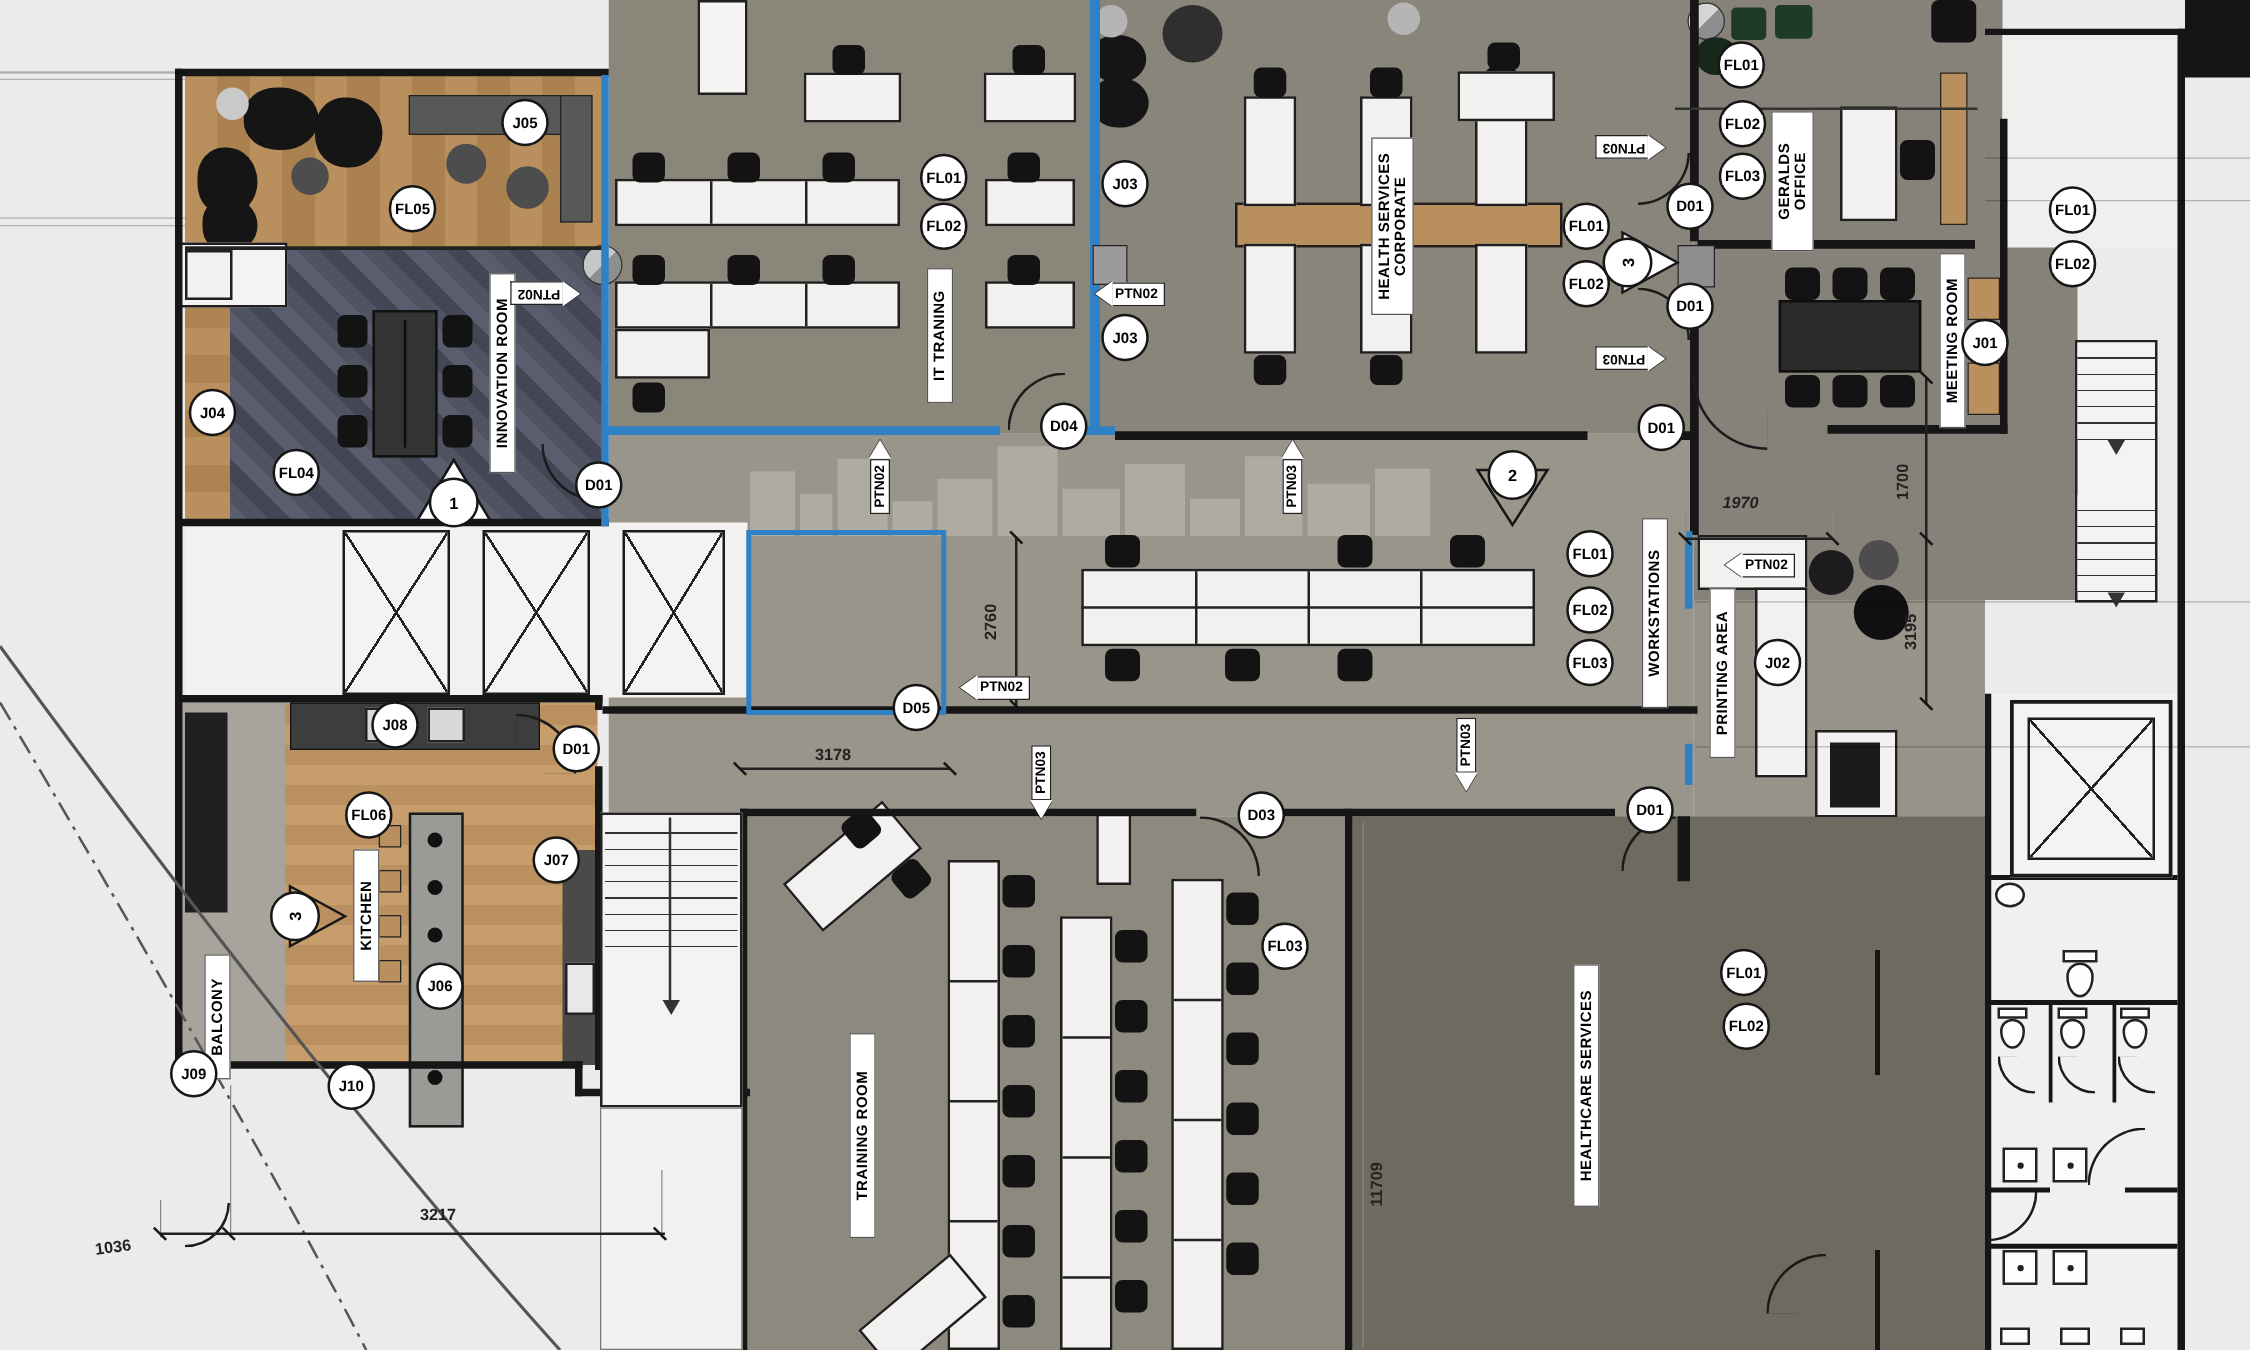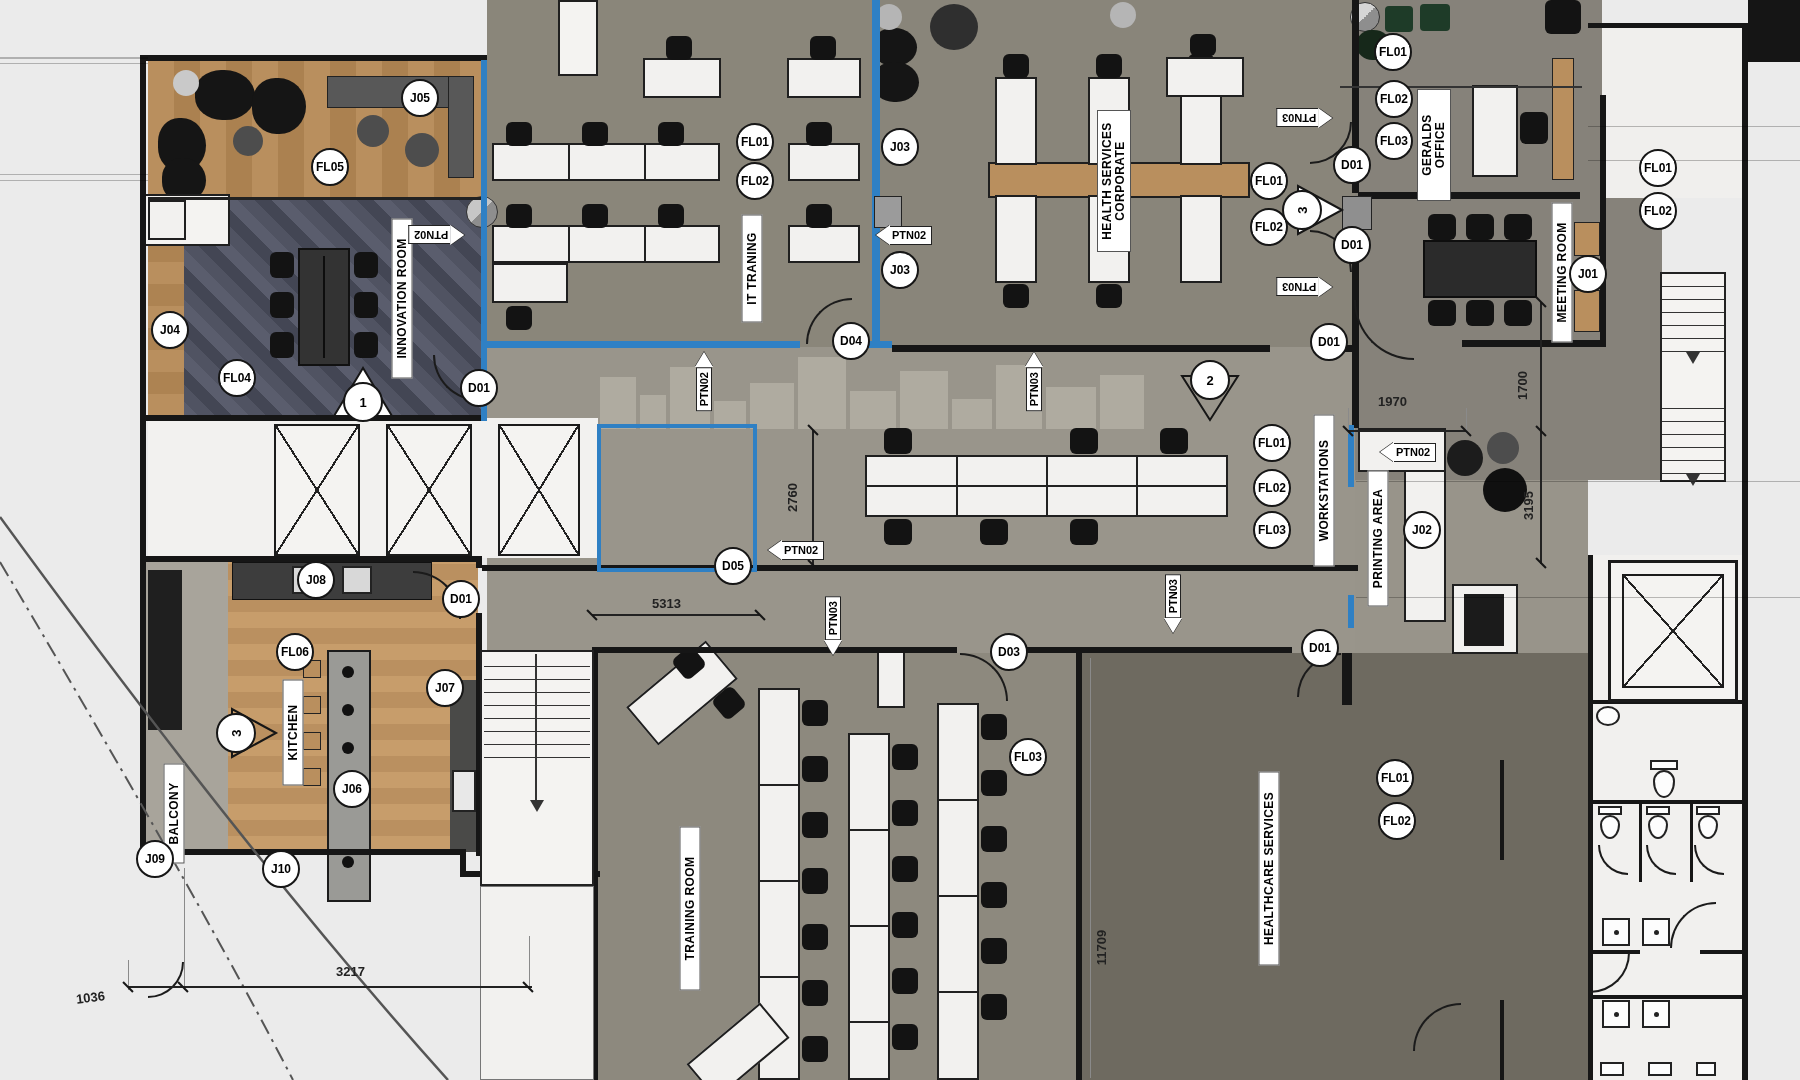--- a/index.html
+++ b/index.html
@@ -361,33 +361,33 @@
   <div class="tick" style="left:521px;top:986px;"></div>
   <div class="ext" style="left:184px;top:868px;width:1px;height:122px;"></div>
   <div class="ext" style="left:529px;top:936px;width:1px;height:54px;"></div>
   <div class="ext" style="left:128px;top:960px;width:1px;height:30px;"></div>
   <div class="dimtxt" style="left:336px;top:964px;">3217</div>
   <div class="dimtxt" style="left:76px;top:990px;transform:rotate(-7deg);">1036</div>
 
   <div class="dimline" style="left:592px;top:614px;width:168px;height:2px;"></div>
   <div class="tick" style="left:585px;top:614px;"></div>
   <div class="tick" style="left:753px;top:614px;"></div>
-  <div class="dimtxt" style="left:652px;top:596px;">5313</div>
+  <div class="dimtxt" style="left:652px;top:596px;">3178</div>
 
   <div class="dimline" style="left:812px;top:430px;width:2px;height:136px;"></div>
   <div class="tick" style="left:806px;top:429px;"></div>
   <div class="tick" style="left:806px;top:564px;"></div>
   <div class="dimtxt rot" style="left:762px;top:490px;width:60px;text-align:center;">2760</div>
 
   <div class="dimline" style="left:1348px;top:430px;width:118px;height:2px;"></div>
   <div class="tick" style="left:1341px;top:430px;"></div>
   <div class="tick" style="left:1459px;top:430px;"></div>
   <div class="ext" style="left:1348px;top:408px;width:1px;height:26px;"></div>
   <div class="ext" style="left:1466px;top:408px;width:1px;height:26px;"></div>
-  <div class="dimtxt" style="left:1378px;top:394px;">1970</div>
+  <div class="dimtxt" style="left:1378px;top:394px;font-style:italic;">1970</div>
 
   <div class="dimline" style="left:1540px;top:302px;width:2px;height:262px;"></div>
   <div class="tick" style="left:1534px;top:301px;"></div>
   <div class="tick" style="left:1534px;top:430px;"></div>
   <div class="tick" style="left:1534px;top:562px;"></div>
   <div class="dimtxt rot" style="left:1492px;top:378px;width:60px;text-align:center;">1700</div>
   <div class="dimtxt rot" style="left:1498px;top:498px;width:60px;text-align:center;">3195</div>
 
   <div class="ext" style="left:1090px;top:658px;width:1px;height:420px;"></div>
   <div class="dimtxt rot" style="left:1066px;top:940px;width:70px;text-align:center;">11709</div>

